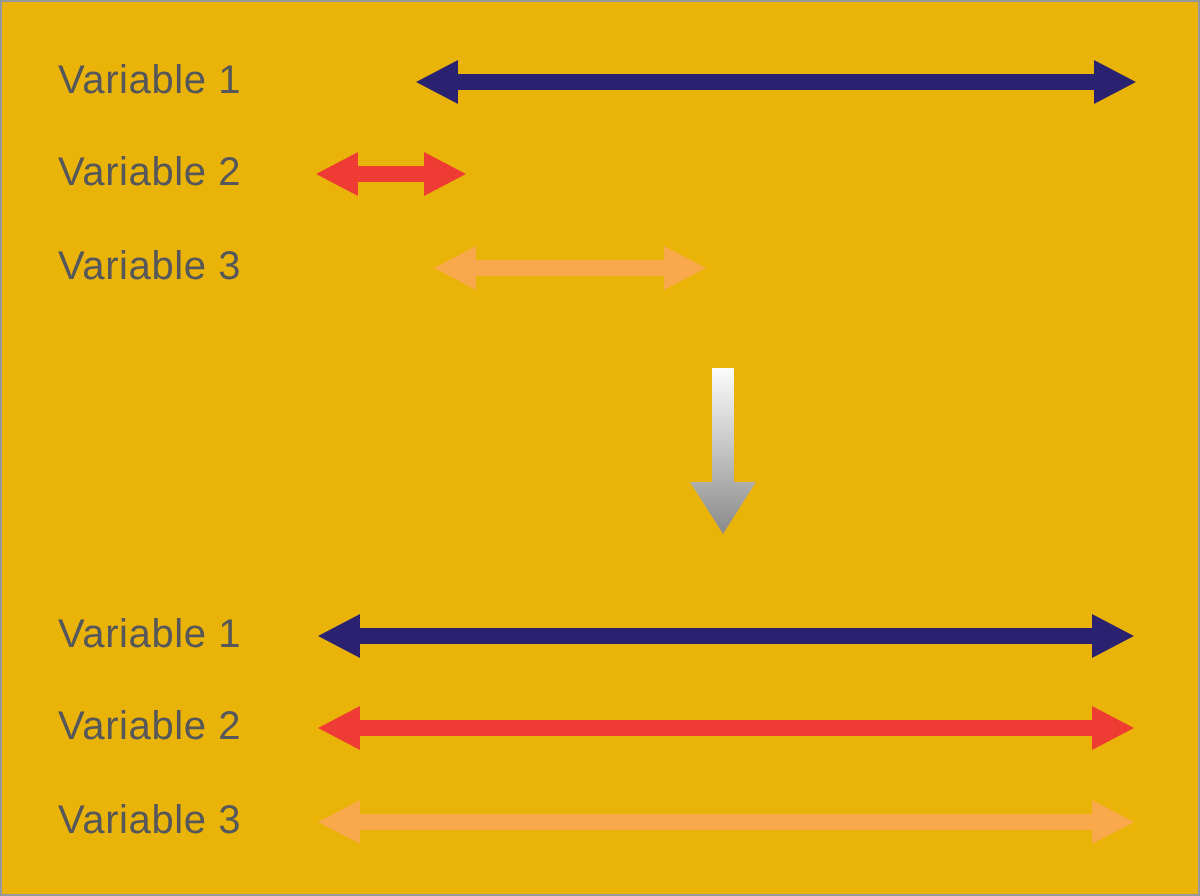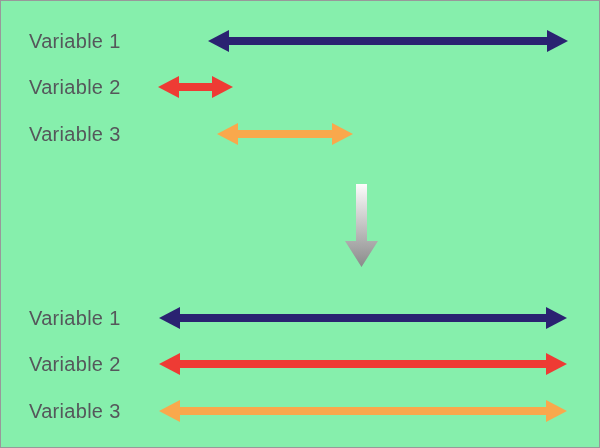--- a/index.html
+++ b/index.html
@@ -47,21 +47,21 @@
   }
   .down-arrow-svg{
     position:absolute;
     left:344px;
     top:183px;
   }
 </style>
 </head>
 <body>
 
-<div class="canvas" style="border-color: rgb(152, 152, 154); background: #86efac;">
+<div class="canvas" style="border-color: rgb(152, 152, 154); background: #eab308;">
 
   <section>
     <div class="row-label" style="top: 40px; color: rgb(85, 87, 91);">Variable 1</div>
     <div class="dbl-arrow" style="left: 207px; top: 40px; width: 360px;">
       <span class="head-l" style="border-right-color: rgb(42, 34, 113);"></span>
       <span class="bar" style="background: rgb(42, 34, 113);"></span>
       <span class="head-r" style="border-left-color: rgb(42, 34, 113);"></span>
     </div>
 
     <div class="row-label" style="top: 86px; color: rgb(85, 87, 91);">Variable 2</div>

